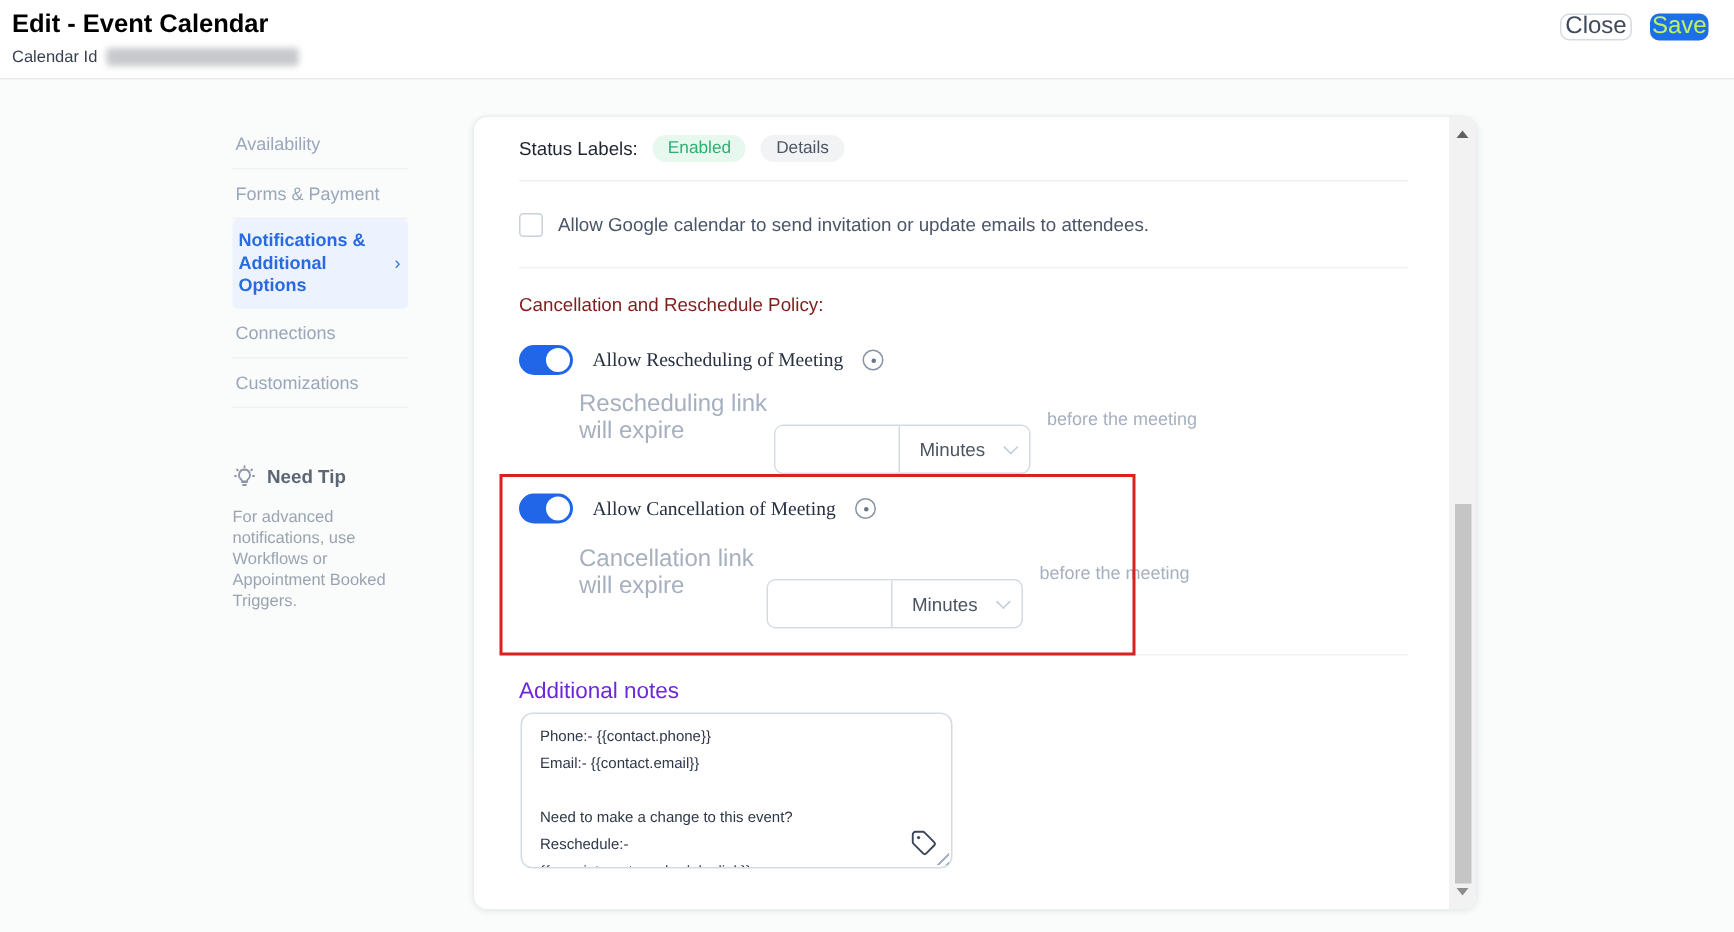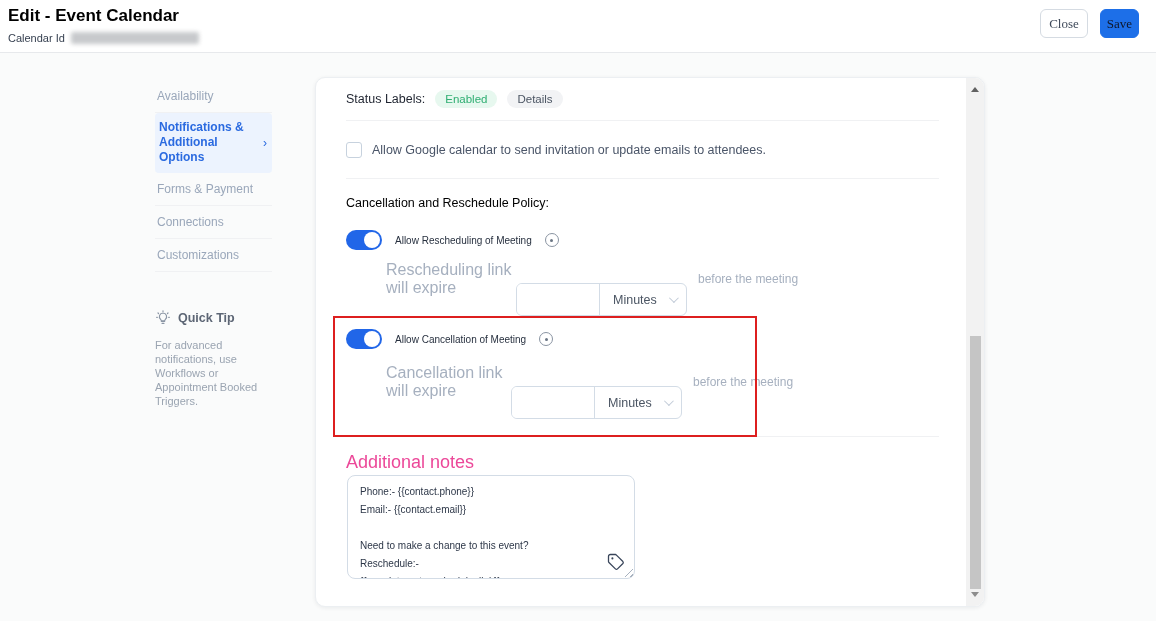--- a/index.html
+++ b/index.html
@@ -4,23 +4,23 @@
 <style>
   * { margin:0; padding:0; box-sizing:border-box; }
   html,body { width:1156px; height:621px; }
   body { font-family:"Liberation Sans", sans-serif; background:#fafbfb; position:relative; overflow:hidden; color:#1f2937; }
 
   
   .header { position:absolute; left:0; top:0; width:1156px; height:53px; background:#fff; border-bottom:1px solid #e7e9ec; z-index:5; }
   .page-title { position:absolute; left:8px; top:6px; font-size:17px; font-weight:700; color:#000000; }
   .cal-id-row { position:absolute; left:8px; top:32px; font-size:11px; color:#374151; display:flex; align-items:center; gap:6px; }
   .redacted { display:inline-block; width:128px; height:12px; background:#c7c9cc; filter:blur(2px); border-radius:2px; }
-  .btn { position:absolute; top:9px; height:29px; border-radius:6px; font-size:13px; display:flex; align-items:center; justify-content:center; cursor:pointer;font-family:Liberation Serif, serif; }
+  .btn { position:absolute; top:9px; height:18px; border-radius:6px; font-size:16px; display:flex; align-items:center; justify-content:center; cursor:pointer; }
   .btn-close { right:68px; width:48px; background:#fff; border:1px solid #d5dbe2; color:#3f4a5a; }
-  .btn-save { right:17px; width:39px; background:#1d6fe8; border:1px solid #1d6fe8; color:#0f172a; }
+  .btn-save { right:17px; width:39px; background:#1d6fe8; border:1px solid #1d6fe8; color:#bef264; }
 
   
   .nav { position:absolute; left:155px; top:80px; width:117px; font-size:12px; }
   .nav-item { padding:9px 2px; border-bottom:1px solid #f0f1f3; color:#9aa7ba; cursor:pointer; }
   .nav-item.active { background:#ecf3fe; color:#2a6ae0; font-weight:700; border-radius:4px; border-bottom:1px solid #ecf3fe; padding:7px 14px 7px 4px; position:relative; line-height:15px; }
   .nav-chevron { position:absolute; right:5px; top:50%; transform:translateY(-50%); font-size:12px; font-weight:400; color:#2a6ae0; }
 
   
   .quick-tip { position:absolute; left:155px; top:310px; width:118px; }
   .qt-head { display:flex; align-items:center; gap:7px; color:#5d6675; font-size:12.5px; font-weight:700; }
@@ -32,44 +32,44 @@
   .row { position:absolute; display:flex; align-items:center; }
 
   .status-row { left:30px; top:9px; height:24px; gap:10px; font-size:12.5px; color:#1f2430; }
   .pill { font-size:11.5px; padding:3px 10px; border-radius:10px; cursor:pointer; }
   .pill-enabled { background:#e7f8ef; color:#2fae72; }
   .pill-disabled { background:#f2f3f5; color:#4b5563; }
 
   .checkbox-row { left:30px; top:62px; height:20px; gap:10px; font-size:12.5px; color:#4a5568; }
   .checkbox { width:16px; height:16px; border:1px solid #c7d2de; border-radius:3px; background:#fff; cursor:pointer; flex:none; }
 
-  .policy-heading { position:absolute; left:30px; top:118px; font-size:12.5px; color:#000000; }
+  .policy-heading { position:absolute; left:30px; top:118px; font-size:12.5px; color:#7f1d1d; }
 
   .toggle { width:36px; height:20px; border-radius:10px; background:#2166e8; position:relative; cursor:pointer; flex:none; }
   .toggle::after { content:''; position:absolute; right:2px; top:2px; width:16px; height:16px; border-radius:50%; background:#fff; }
-  .toggle-label { font-size:10px; color:#27303f; }
+  .toggle-label { font-size:13px; color:#27303f;font-family:Liberation Serif, serif; }
   .info-icon { width:14px; height:14px; border:1.3px solid #8a94a2; border-radius:50%; position:relative; display:inline-block; flex:none; cursor:pointer; }
   .info-icon::after { content:''; position:absolute; left:50%; top:50%; width:3px; height:3px; margin:-1.5px 0 0 -1.5px; background:#6b7684; border-radius:50%; }
 
   .toggle-row-1 { left:30px; top:151px; gap:13px; height:22px; }
   .toggle-row-2 { left:30px; top:250px; gap:13px; height:22px; }
   .expire-row-1 { left:30px; top:184px; height:33px; }
   .expire-row-2 { left:30px; top:287px; height:33px; }
   .expire-label { width:130px; font-size:16px; color:#a6b0bf; flex:none;margin-left:40px; }
   .expire-label-2 { width:125px; }
   .expire-suffix { margin-left:11px; font-size:12px; color:#a6b0bf; }
 
   .input-group { display:flex; height:33px; border:1px solid #d3dce6; border-radius:6px; background:#fff; overflow:hidden; flex:none;margin-top:42px; }
   .num-input { width:82px; border:none; outline:none; padding:0 10px; font-size:12.5px; font-family:"Liberation Sans", sans-serif; color:#374151; }
   .unit-select { width:87px; border-left:1px solid #d3dce6; display:flex; align-items:center; justify-content:space-between; padding:0 10px 0 13px; font-size:12.5px; color:#4b5563; cursor:pointer; }
   .chevron-down { width:7px; height:7px; border-right:1.5px solid #c2ccd8; border-bottom:1.5px solid #c2ccd8; transform:rotate(45deg) translateY(-2px); }
 
   .highlight-box { position:absolute; left:17px; top:238px; width:424px; height:121px; border:2px solid #dd1f1f; pointer-events:none; z-index:3; }
 
-  .notes-label { position:absolute; left:30px; top:374px; font-size:18px; color:#ec4899; }
+  .notes-label { position:absolute; left:30px; top:374px; font-size:15px; color:#6d28d9; }
   .notes-wrap { position:absolute; left:31px; top:397px; width:288px; height:104px; }
   .notes-area { width:100%; height:100%; border:1px solid #d3dce6; border-radius:8px; resize:none; padding:7px 12px; font-family:"Liberation Sans", sans-serif; font-size:10px; line-height:18px; color:#2d3748; outline:none; overflow:hidden; }
   .tag-icon { position:absolute; right:10px; bottom:8px; width:18px; height:18px; cursor:pointer; }
   .resize-handle { position:absolute; right:2px; bottom:2px; width:10px; height:10px; background:repeating-linear-gradient(135deg,#a8b2bf 0 1px,transparent 1px 4px); clip-path:polygon(100% 0,100% 100%,0 100%); cursor:nwse-resize; }
 
   
   .scroll-track { position:absolute; right:0; top:0; width:18px; height:528px; background:#f2f2f2; border-radius:0 9px 9px 0; cursor:pointer; }
   .scroll-thumb { position:absolute; left:4px; top:258px; width:11px; height:253px; background:#c5c5c5; cursor:grab; }
   .tri-up { position:absolute; left:5px; top:9px; width:0; height:0; border-left:4px solid transparent; border-right:4px solid transparent; border-bottom:5px solid #616161; }
   .tri-down { position:absolute; left:5px; bottom:9px; width:0; height:0; border-left:4px solid transparent; border-right:4px solid transparent; border-top:5px solid #8d8d8d; }
@@ -82,36 +82,36 @@
   <div class="cal-id-row">
     <span>Calendar Id</span>
     <span class="redacted"></span>
   </div>
   <div class="btn btn-close">Close</div>
   <div class="btn btn-save">Save</div>
 </div>
 
 <div class="nav">
   <div class="nav-item">Availability</div>
+  <div class="nav-item">Forms &amp; Payment</div>
   <div class="nav-item active">
     <span>Notifications &amp; Additional Options</span>
     <span class="nav-chevron">›</span>
   </div>
-  <div class="nav-item">Forms &amp; Payment</div>
   <div class="nav-item">Connections</div>
   <div class="nav-item">Customizations</div>
 </div>
 
 <div class="quick-tip">
   <div class="qt-head">
     <svg class="bulb" width="16" height="16" viewBox="0 0 24 24" fill="none" stroke="#8b96a5" stroke-width="1.8" stroke-linecap="round">
       <path d="M9.5 17h5M10.5 20h3M12 4.5a5.5 5.5 0 0 0-3.6 9.6c.6.55 1.1 1.4 1.1 2.2h5c0-.8.5-1.65 1.1-2.2A5.5 5.5 0 0 0 12 4.5z"></path>
       <path d="M12 1.2v1M4.5 4.5l.8.8M19.5 4.5l-.8.8M2.5 11h1M20.5 11h1"></path>
     </svg>
-    <span>Quick Tip</span>
+    <span>Need Tip</span>
   </div>
   <div class="qt-body">For advanced notifications, use Workflows or Appointment Booked Triggers.</div>
 </div>
 
 <div class="card">
 
   <div class="row status-row">
     <span>Status Labels:</span>
     <span class="pill pill-enabled">Enabled</span>
     <span class="pill pill-disabled">Details</span>

